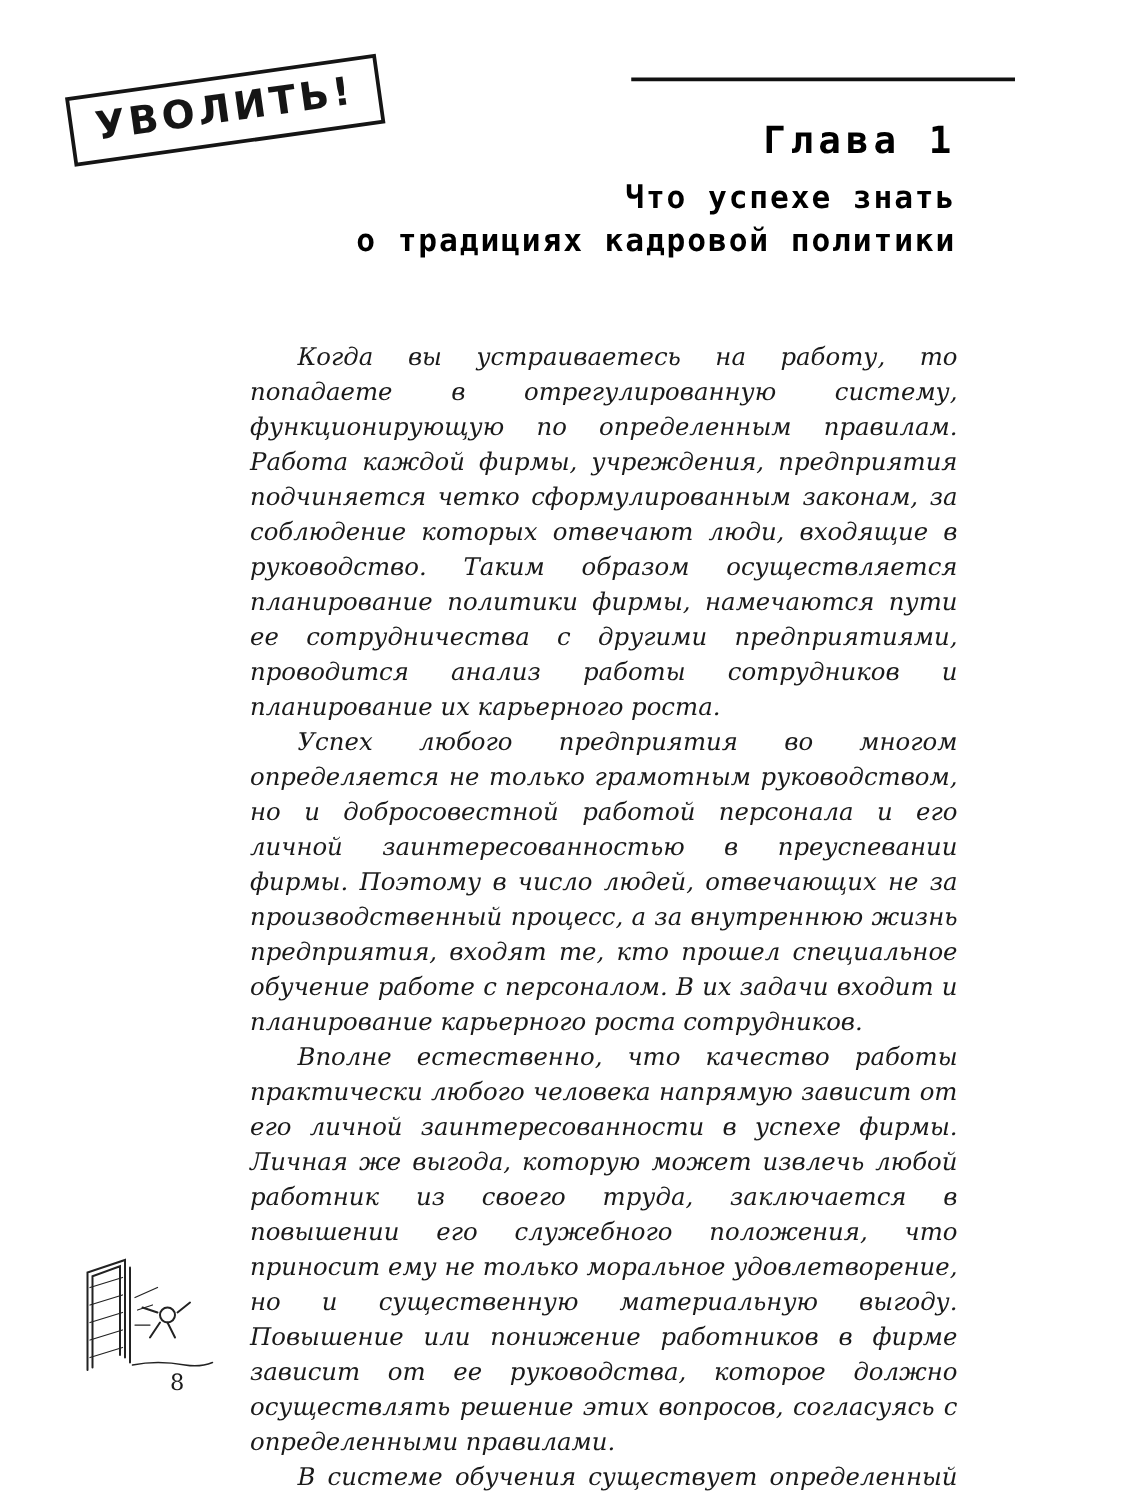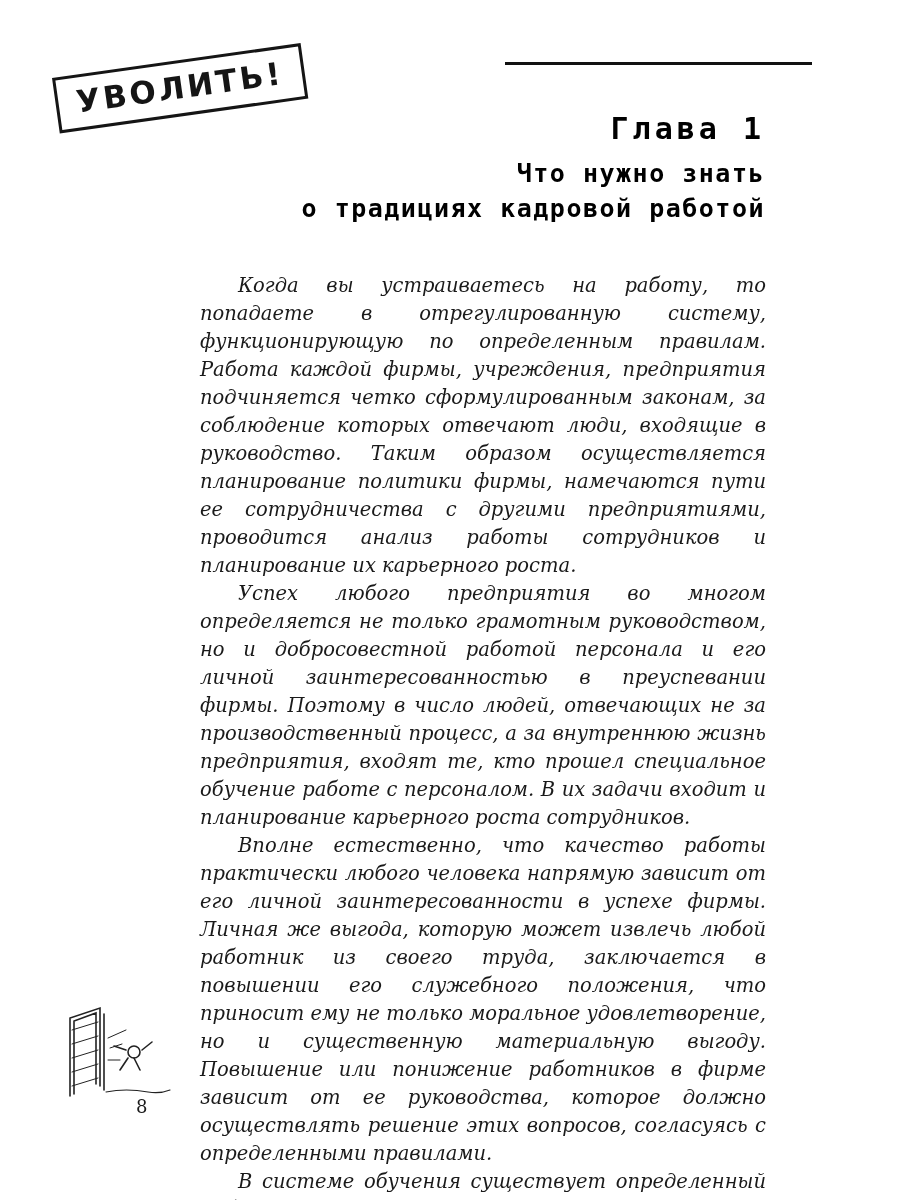--- a/index.html
+++ b/index.html
@@ -41,21 +41,21 @@
     top: 62px;
     width: 307px;
     height: 3px;
     background: #111111;
   }
 
   
   .chapter {
     position: absolute;
     left: 200px;
-    top: 111px;
+    top: 95px;
     width: 565px;
     text-align: right;
     font-family: "DejaVu Sans Mono", "Liberation Mono", monospace;
     font-weight: bold;
     color: #000000;
   }
   .chapter-label {
     font-size: 30px;
     letter-spacing: 4px;
     margin-bottom: 10px;
@@ -106,22 +106,22 @@
 <div class="page">
 
   <div class="stamp">
     <span>УВОЛИТЬ!</span>
   </div>
 
   <div class="top-rule"></div>
 
   <div class="chapter">
     <div class="chapter-label">Глава 1</div>
-    <div class="chapter-title">Что нужно знать</div>
-    <div class="chapter-title">о традициях кадровой работой</div>
+    <div class="chapter-title">Что успехе знать</div>
+    <div class="chapter-title">о традициях кадровой политики</div>
   </div>
 
   <div class="body-text">
     <p>Когда вы устраиваетесь на работу, то попадаете в отрегулированную систему, функционирующую по определенным правилам. Работа каждой фирмы, учреждения, предприятия подчиняется четко сформулированным законам, за соблюдение которых отвечают люди, входящие в руководство. Таким образом осуществляется планирование политики фирмы, намечаются пути ее сотрудничества с другими предприятиями, проводится анализ работы сотрудников и планирование их карьерного роста.</p>
     <p>Успех любого предприятия во многом определяется не только грамотным руководством, но и добросовестной работой персонала и его личной заинтересованностью в преуспевании фирмы. Поэтому в число людей, отвечающих не за производственный процесс, а за внутреннюю жизнь предприятия, входят те, кто прошел специальное обучение работе с персоналом. В их задачи входит и планирование карьерного роста сотрудников.</p>
     <p>Вполне естественно, что качество работы практически любого человека напрямую зависит от его личной заинтересованности в успехе фирмы. Личная же выгода, которую может извлечь любой работник из своего труда, заключается в повышении его служебного положения, что приносит ему не только моральное удовлетворение, но и существенную материальную выгоду. Повышение или понижение работников в фирме зависит от ее руководства, которое должно осуществлять решение этих вопросов, согласуясь с определенными правилами.</p>
     <p>В системе обучения существует определенный набор факторов, которые должны определять положение, занимаемое тем или иным работником, и его изменение. Под изменением понимается как повышение, так и понижение</p>
   </div>
 
   <svg class="illustration" viewBox="0 0 120 100" xmlns="http://www.w3.org/2000/svg" fill="none" stroke="#222222" stroke-width="1.6" stroke-linecap="round">

